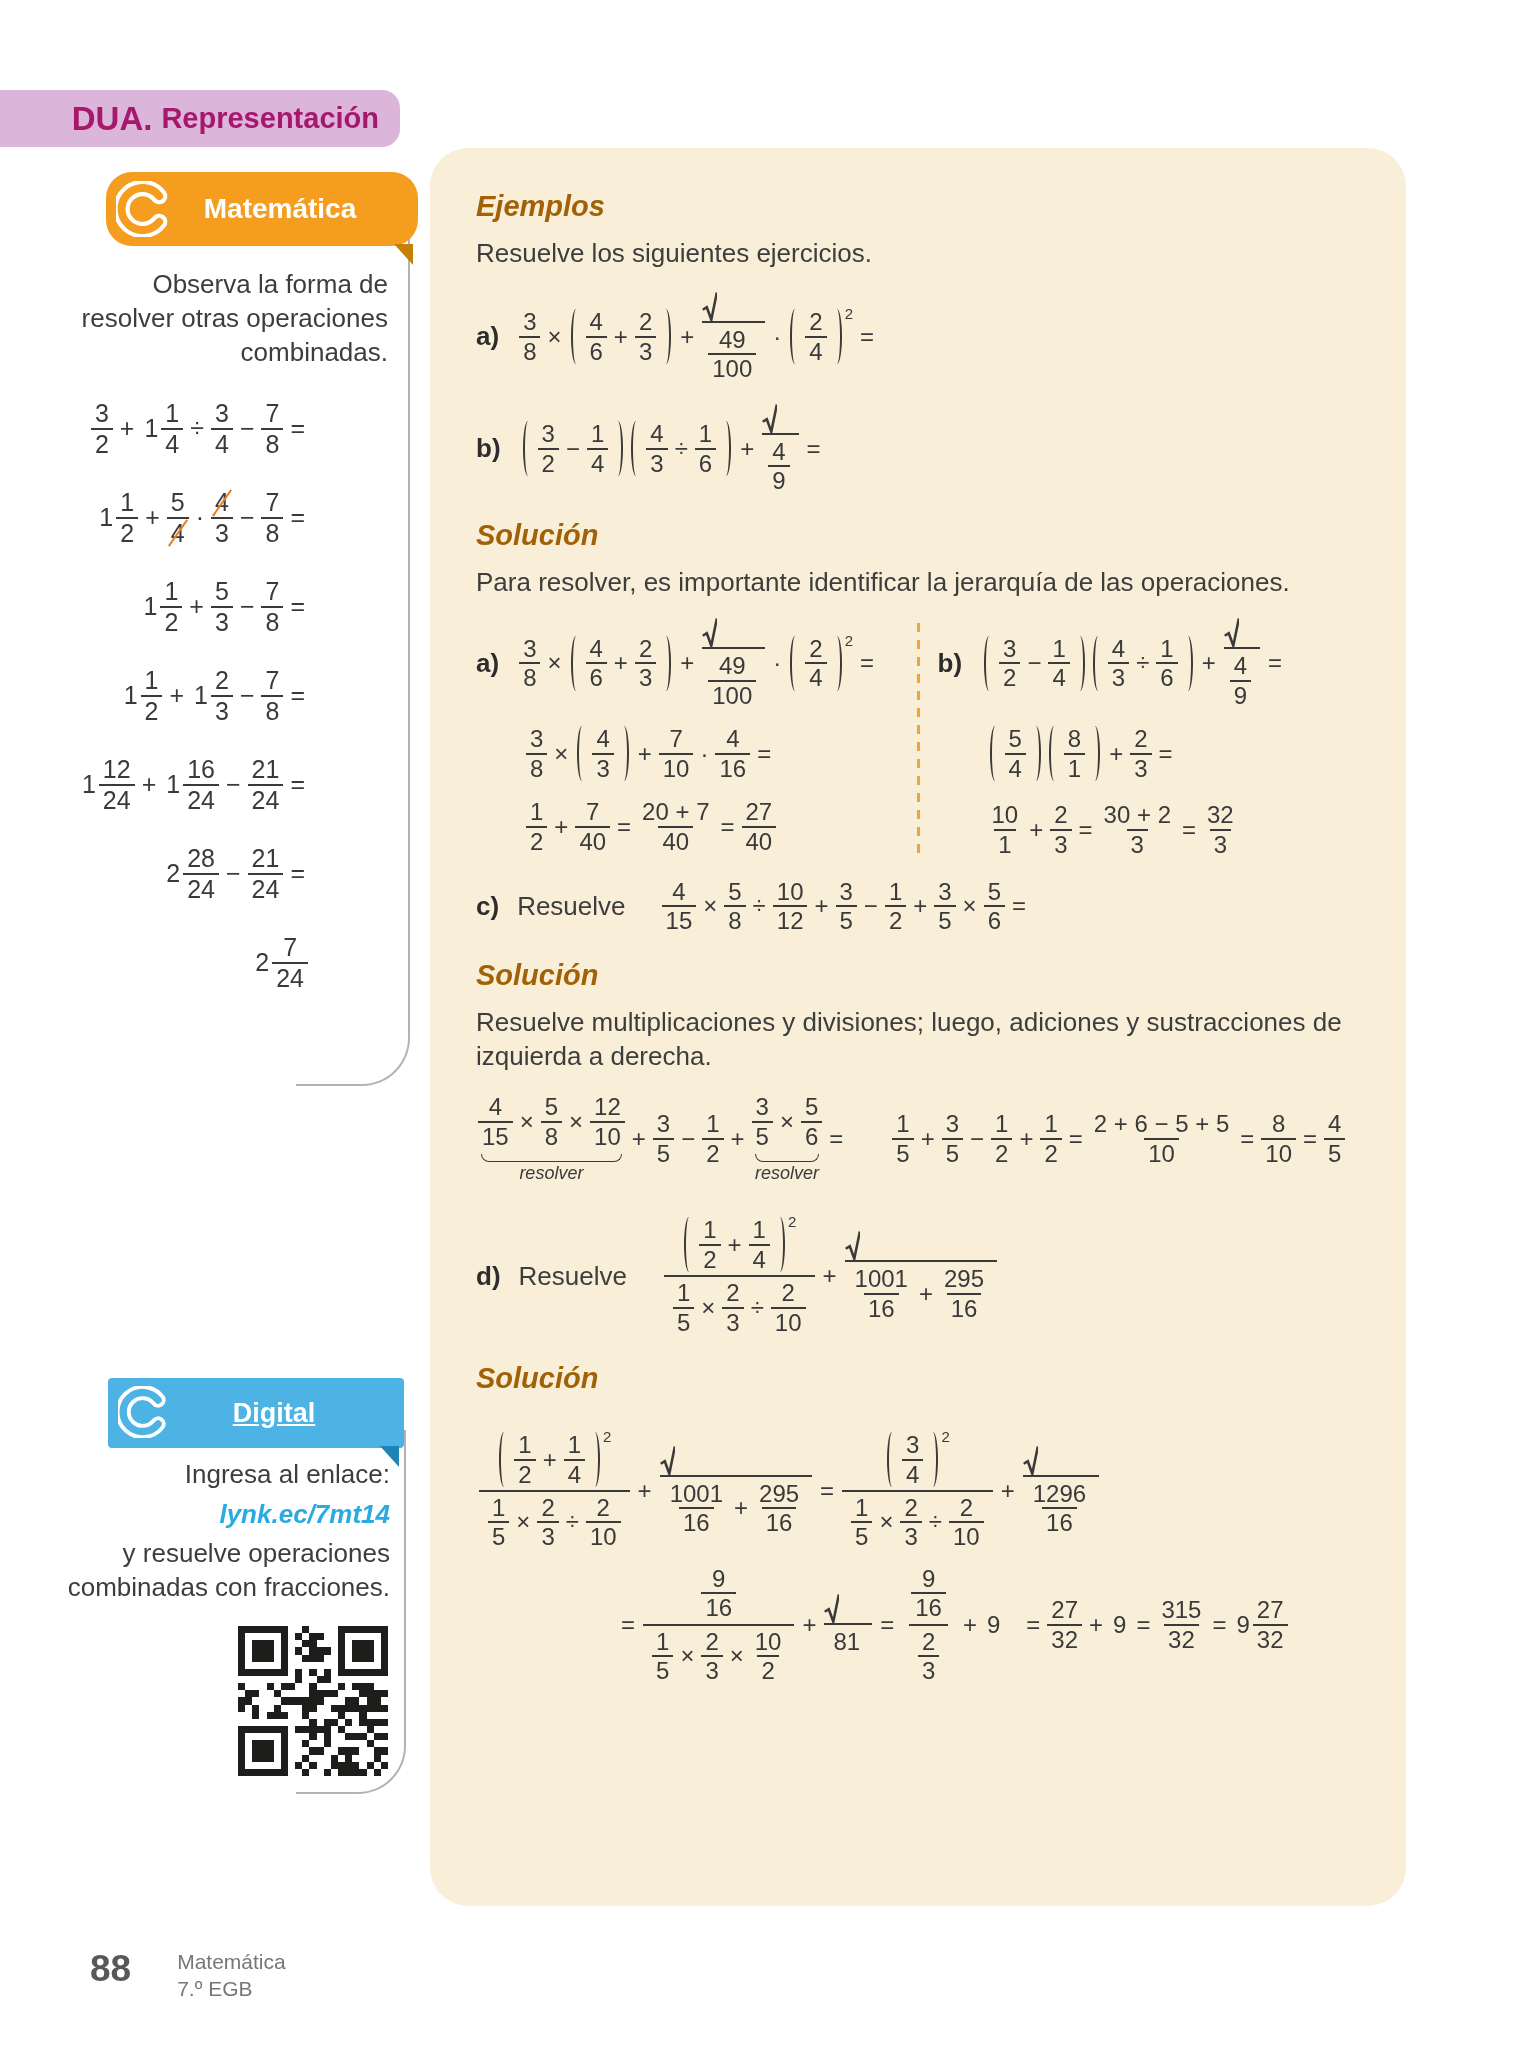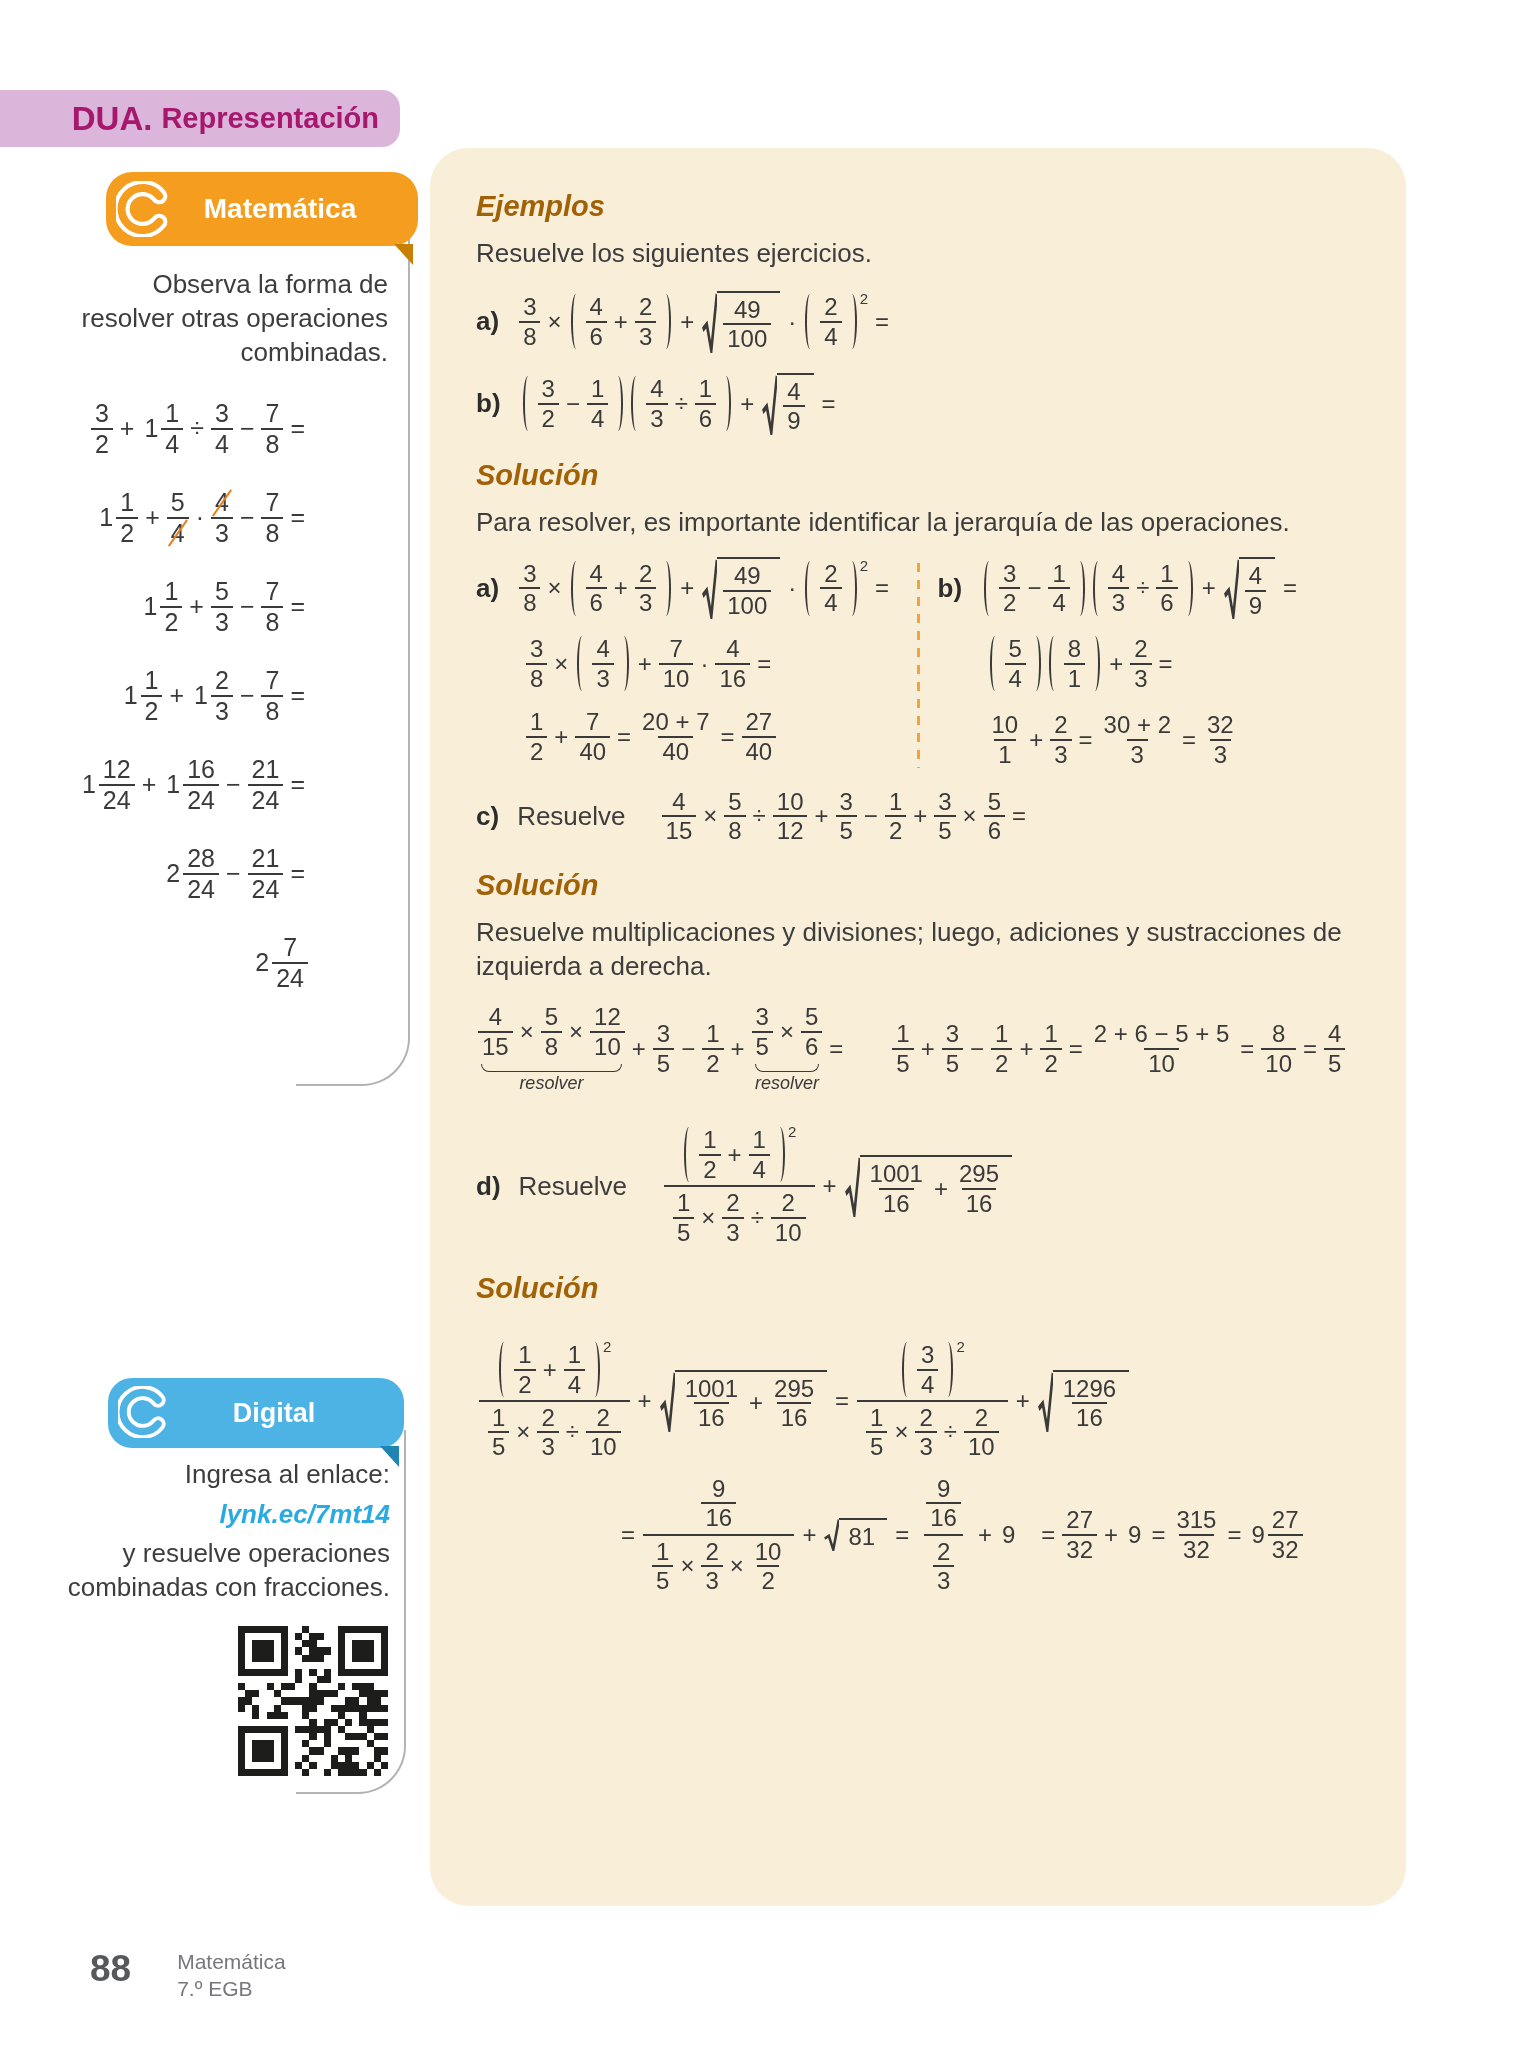--- a/index.html
+++ b/index.html
@@ -36,21 +36,21 @@
   .fd{border-top:2px solid #3a3a3a;}
   .cx{position:relative;}
   .cx::after{content:"";position:absolute;left:-5px;right:-5px;top:46%;
     border-top:2.6px solid var(--cancel,#e87e1e);transform:rotate(-55deg);}
   .g{display:inline-flex;align-items:stretch;margin:0 2px;}
   .gi{display:inline-flex;align-items:center;padding:0 1px;}
   .po,.pc{align-self:stretch;width:10px;margin:1px 2px;}
   .po{border-left:2.2px solid #3a3a3a;border-radius:50% 0 0 50%;}
   .pc{border-right:2.2px solid #3a3a3a;border-radius:0 50% 50% 0;}
   .gs{font-size:15px;align-self:flex-start;margin:-3px 0 0 1px;}
-  .rad{display:inline-flex;align-items:stretch;margin:0 3px;}
+  .rad{display:inline-flex;align-items:stretch;margin:0 3px;flex-direction:column;}
   .rs{width:15px;flex:none;display:block;}
   .rs svg{width:15px;height:100%;display:block;}
   .rc{display:inline-flex;align-items:center;border-top:2.2px solid #3a3a3a;padding:3px 7px 0 4px;}
   .bF{display:inline-flex;flex-direction:column;align-items:center;margin:0 3px;}
   .bFn,.bFd{display:inline-flex;align-items:center;justify-content:center;padding:2px 7px;}
   .bFd{border-top:2.2px solid #3a3a3a;}
   .ub{display:inline-flex;flex-direction:column;align-items:center;}
   .ubc{display:inline-flex;align-items:center;}
   .ubb{align-self:stretch;height:8px;border:1.8px solid #3a3a3a;border-top:none;
     border-radius:0 0 9px 9px;margin:4px 5px 0 5px;}
@@ -74,21 +74,21 @@
   .bubble-dig{left:296px;top:1430px;width:108px;height:362px;}
 
   .badge{position:absolute;display:flex;align-items:center;justify-content:center;
     color:#fff;font-weight:bold;z-index:2;}
   .badge::after{content:"";position:absolute;bottom:-19px;right:5px;
     border-top:21px solid;border-left:19px solid transparent;}
   .badge-mat{left:106px;top:172px;width:312px;height:74px;background:var(--orange,#f49d1f);
     border-radius:26px;font-size:28px;}
   .badge-mat::after{border-top-color:var(--orangeDark,#c87f07);}
   .badge-dig{left:108px;top:1378px;width:296px;height:70px;background:var(--blue,#4db3e4);
-    border-radius:24px;font-size:27px;}
+    border-radius:4px;font-size:27px;text-decoration:underline;}
   .badge-dig::after{border-top-color:var(--blueDark,#1f84b4);}
   .clogo{position:absolute;left:10px;top:9px;width:56px;height:56px;}
   .badge-dig .clogo{width:52px;height:52px;top:8px;}
   .blabel{margin-left:36px;}
 
   .sidebar-mat{position:absolute;left:64px;top:268px;width:324px;
     display:flex;flex-direction:column;align-items:flex-end;}
   .side-intro{font-size:26px;line-height:1.3;text-align:right;color:#3d3d3d;margin:0;}
   .mstep{margin-top:30px;margin-right:78px;font-size:25px !important;}
 

